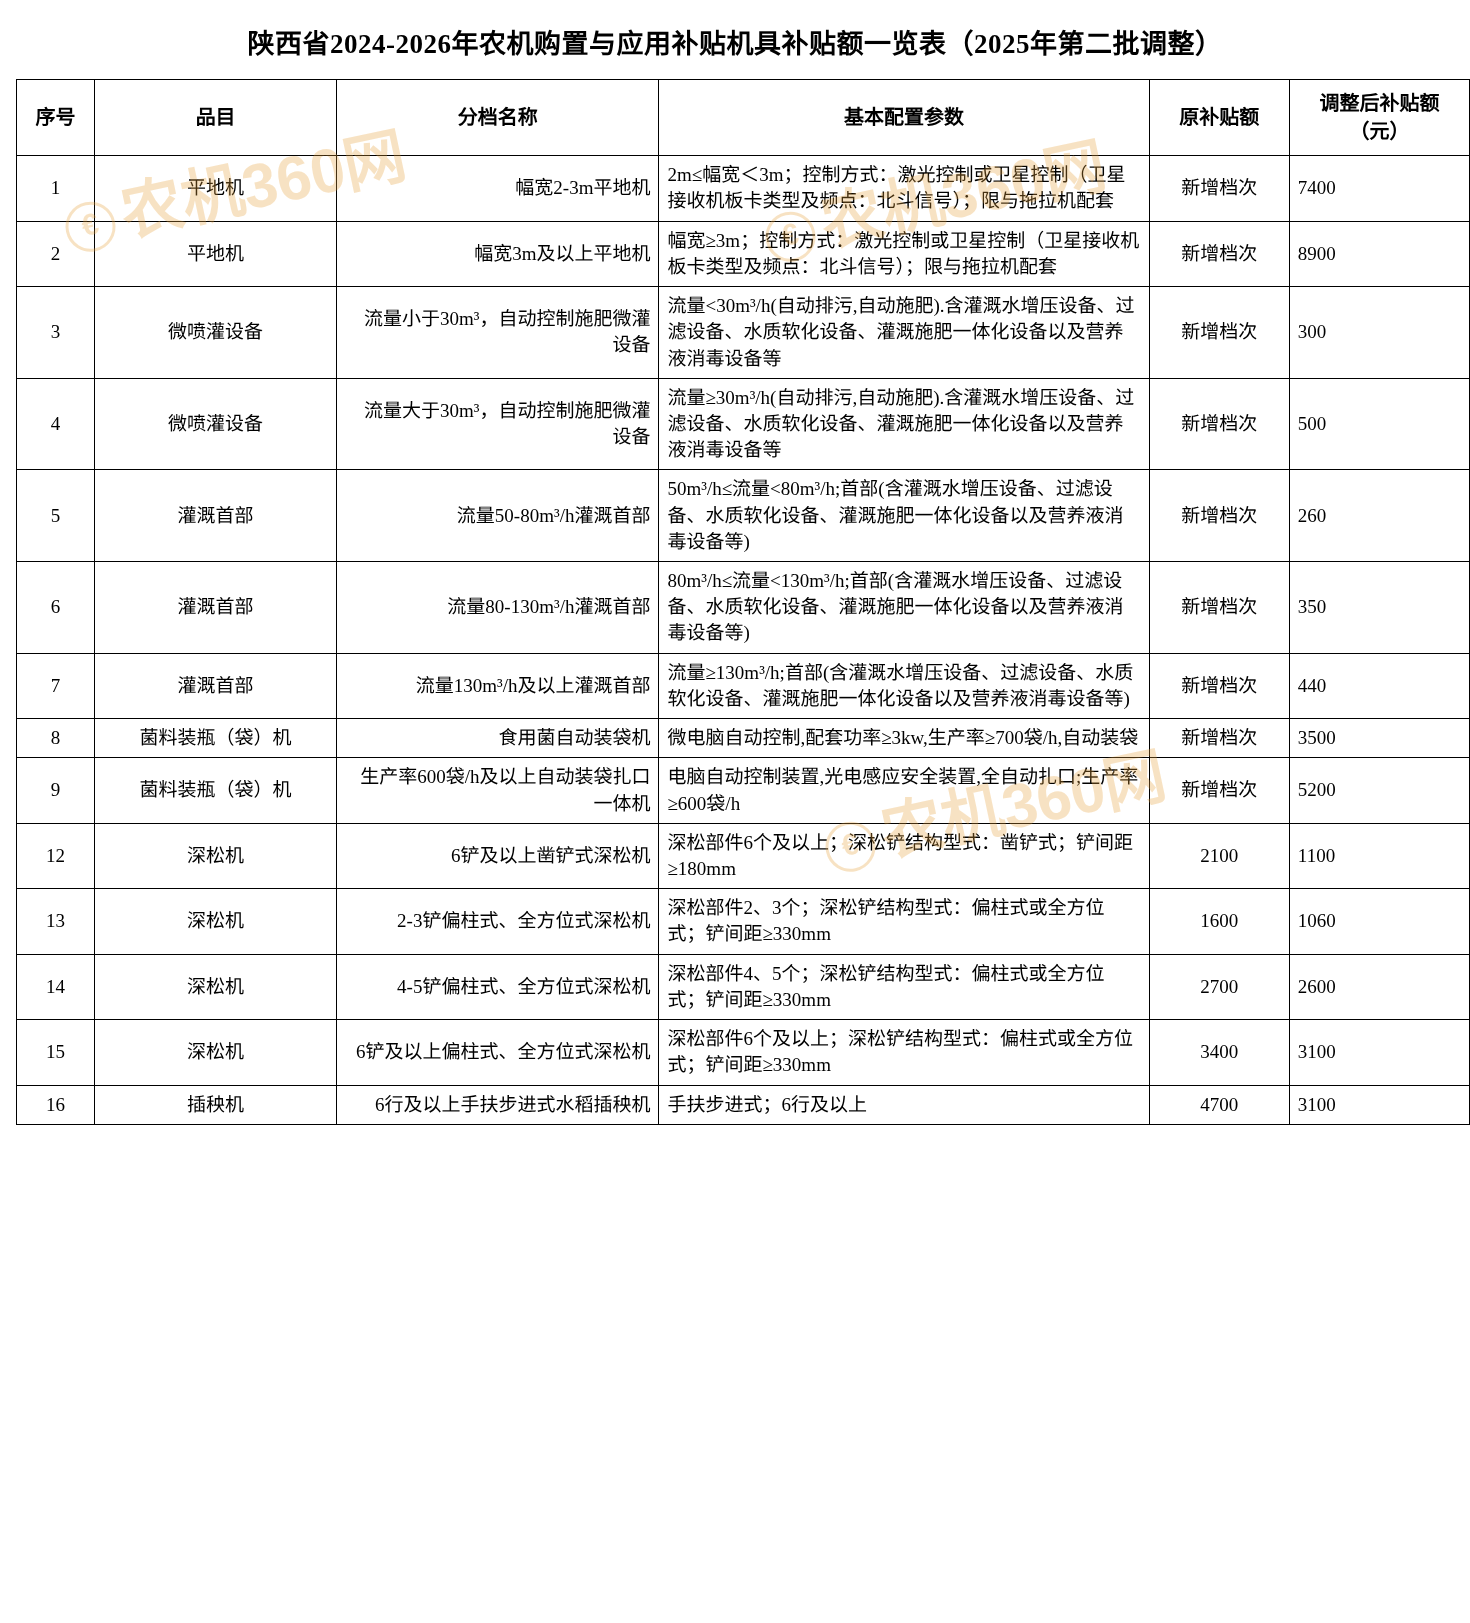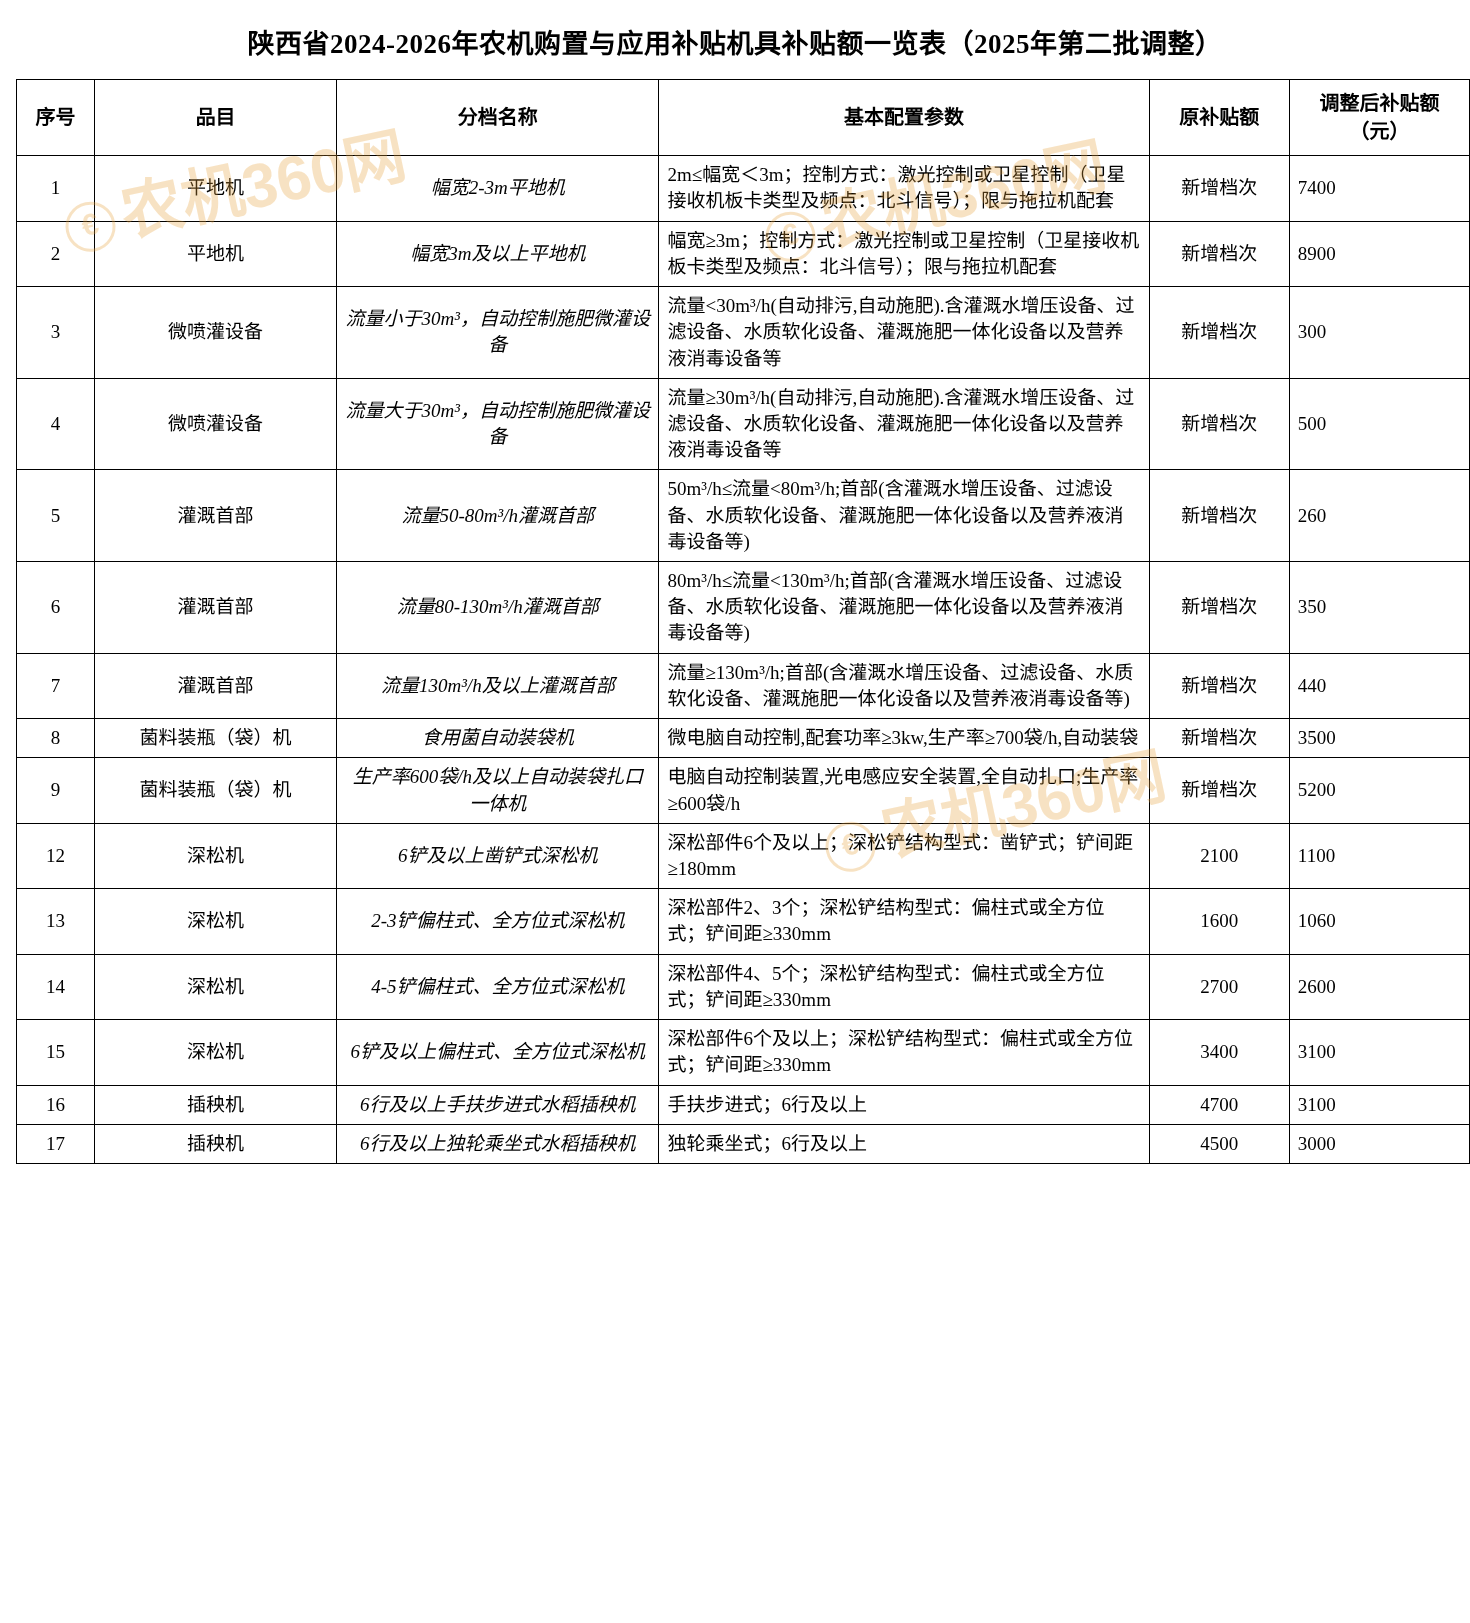--- a/index.html
+++ b/index.html
@@ -49,21 +49,21 @@
   }
   col.c-idx { width: 78px; }
   col.c-item { width: 242px; }
   col.c-tier { width: 322px; }
   col.c-spec { width: 490px; }
   col.c-old { width: 140px; }
   col.c-new { width: 180px; }
 
   td.idx { text-align: center; }
   td.item { text-align: center; }
-  td.tier { text-align: center; font-style: italic; }
+  td.tier { text-align: right; }
   td.spec { text-align: left; }
   td.old { text-align: center; }
   td.new { text-align: left; }
 
   .wm-layer {
     position: absolute;
     top: 0; left: 0; right: 0; bottom: 0;
     pointer-events: none;
     overflow: hidden;
     z-index: 5;
@@ -226,28 +226,20 @@
           <td class="new">3100</td>
         </tr>
         <tr>
           <td class="idx">16</td>
           <td class="item">插秧机</td>
           <td class="tier">6行及以上手扶步进式水稻插秧机</td>
           <td class="spec">手扶步进式；6行及以上</td>
           <td class="old">4700</td>
           <td class="new">3100</td>
         </tr>
-        <tr>
-          <td class="idx">17</td>
-          <td class="item">插秧机</td>
-          <td class="tier">6行及以上独轮乘坐式水稻插秧机</td>
-          <td class="spec">独轮乘坐式；6行及以上</td>
-          <td class="old">4500</td>
-          <td class="new">3000</td>
-        </tr>
       </tbody>
   </table>
 
   <div class="wm-layer">
     <div class="wm wm1"><span class="wm-mark">€</span><span>农机360网</span></div>
     <div class="wm wm2"><span class="wm-mark">€</span><span>农机360网</span></div>
     <div class="wm wm3"><span class="wm-mark">€</span><span>农机360网</span></div>
     <div class="wm wm4"><span class="wm-mark">€</span><span>农机360网</span></div>
 
   </div>

